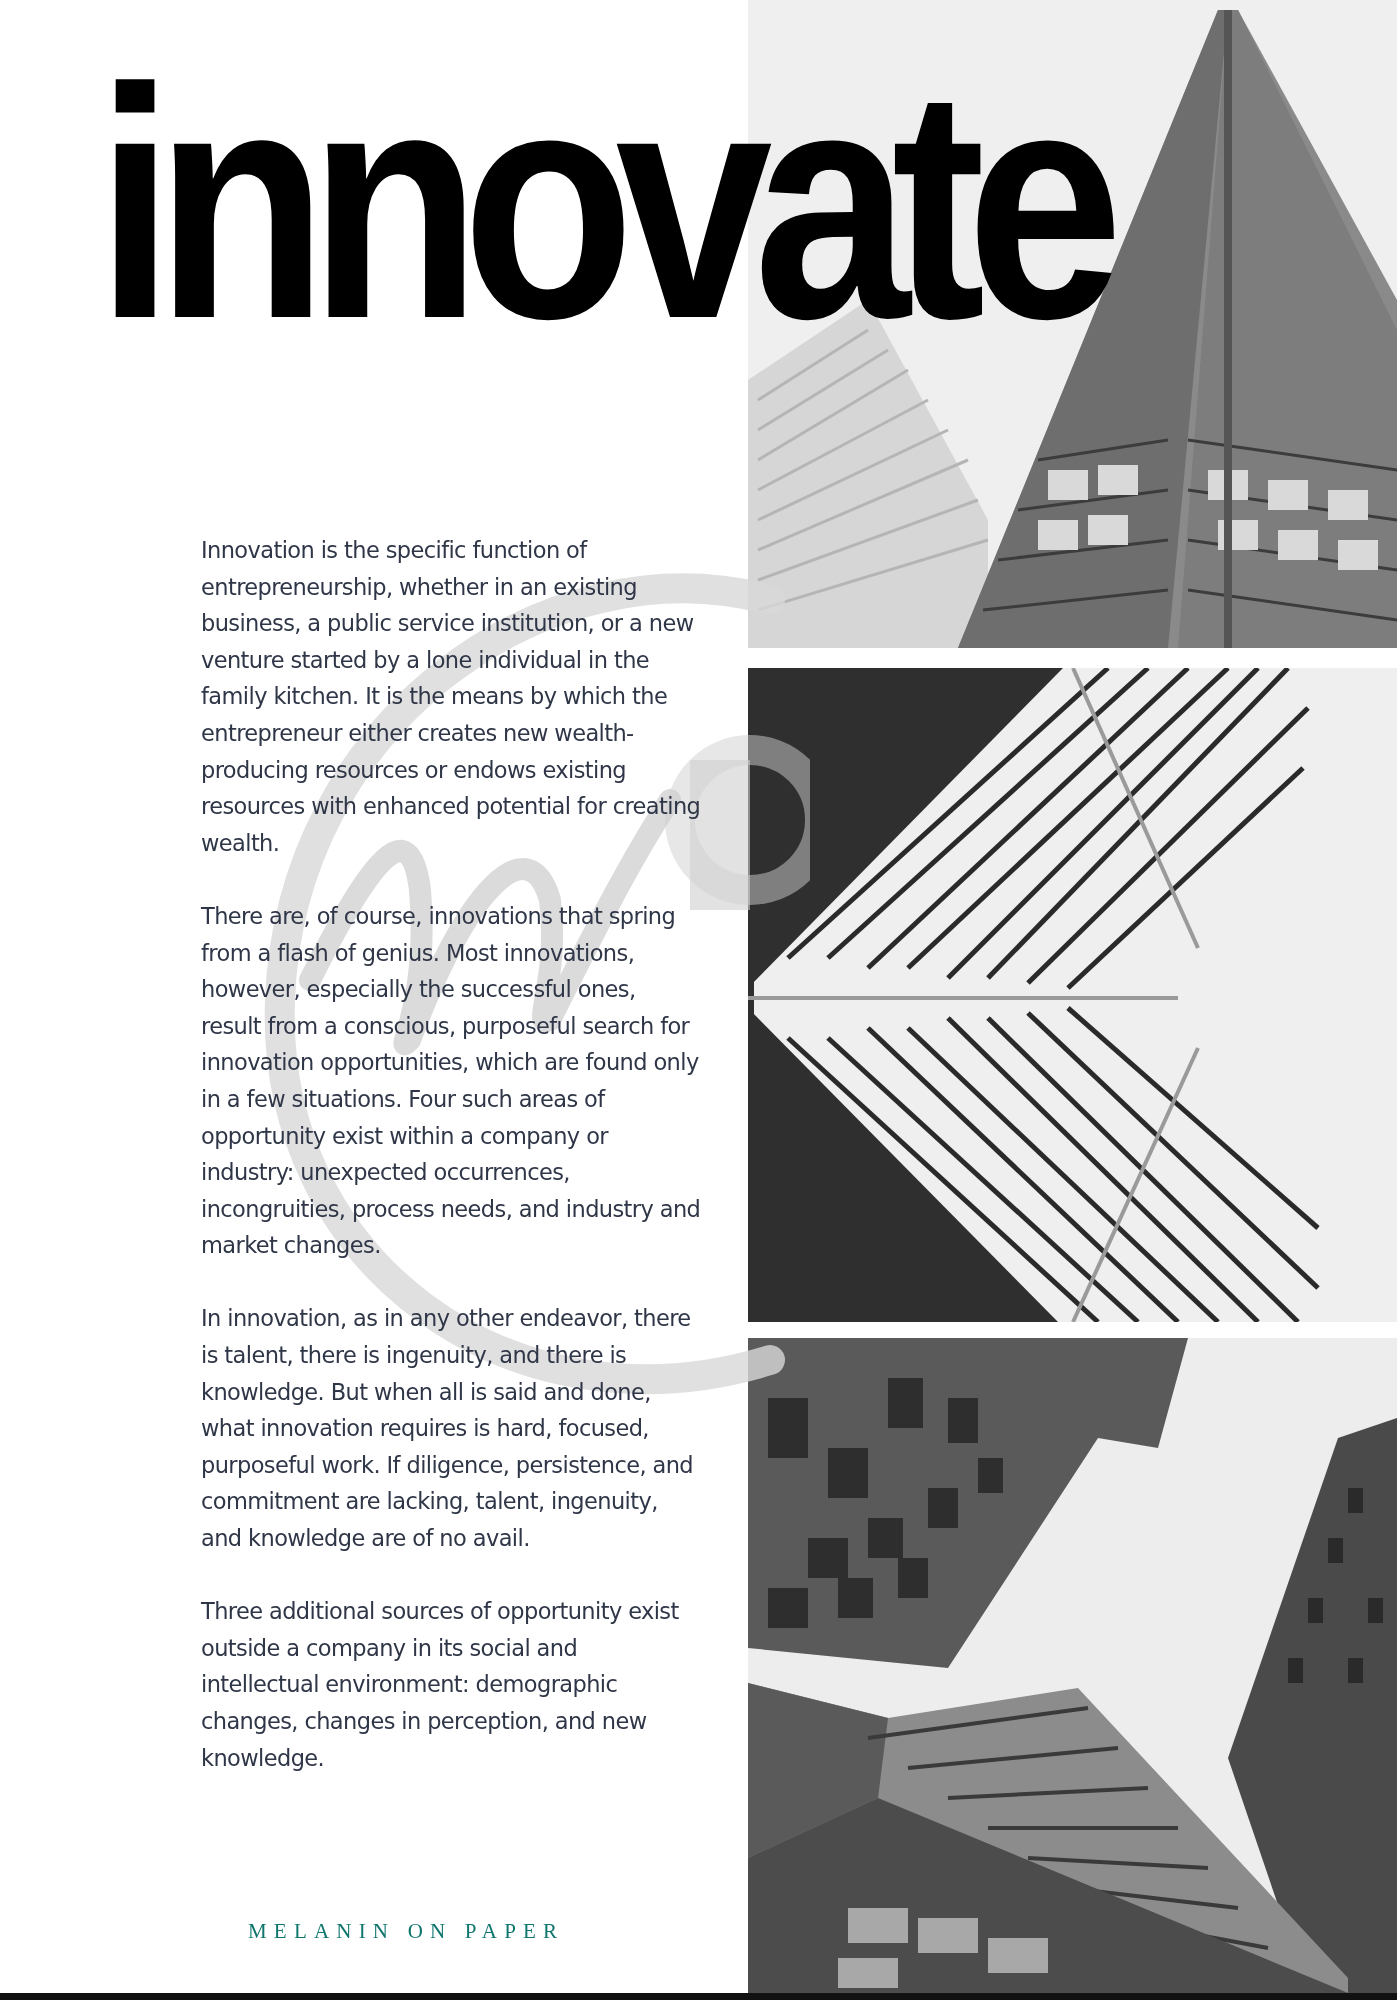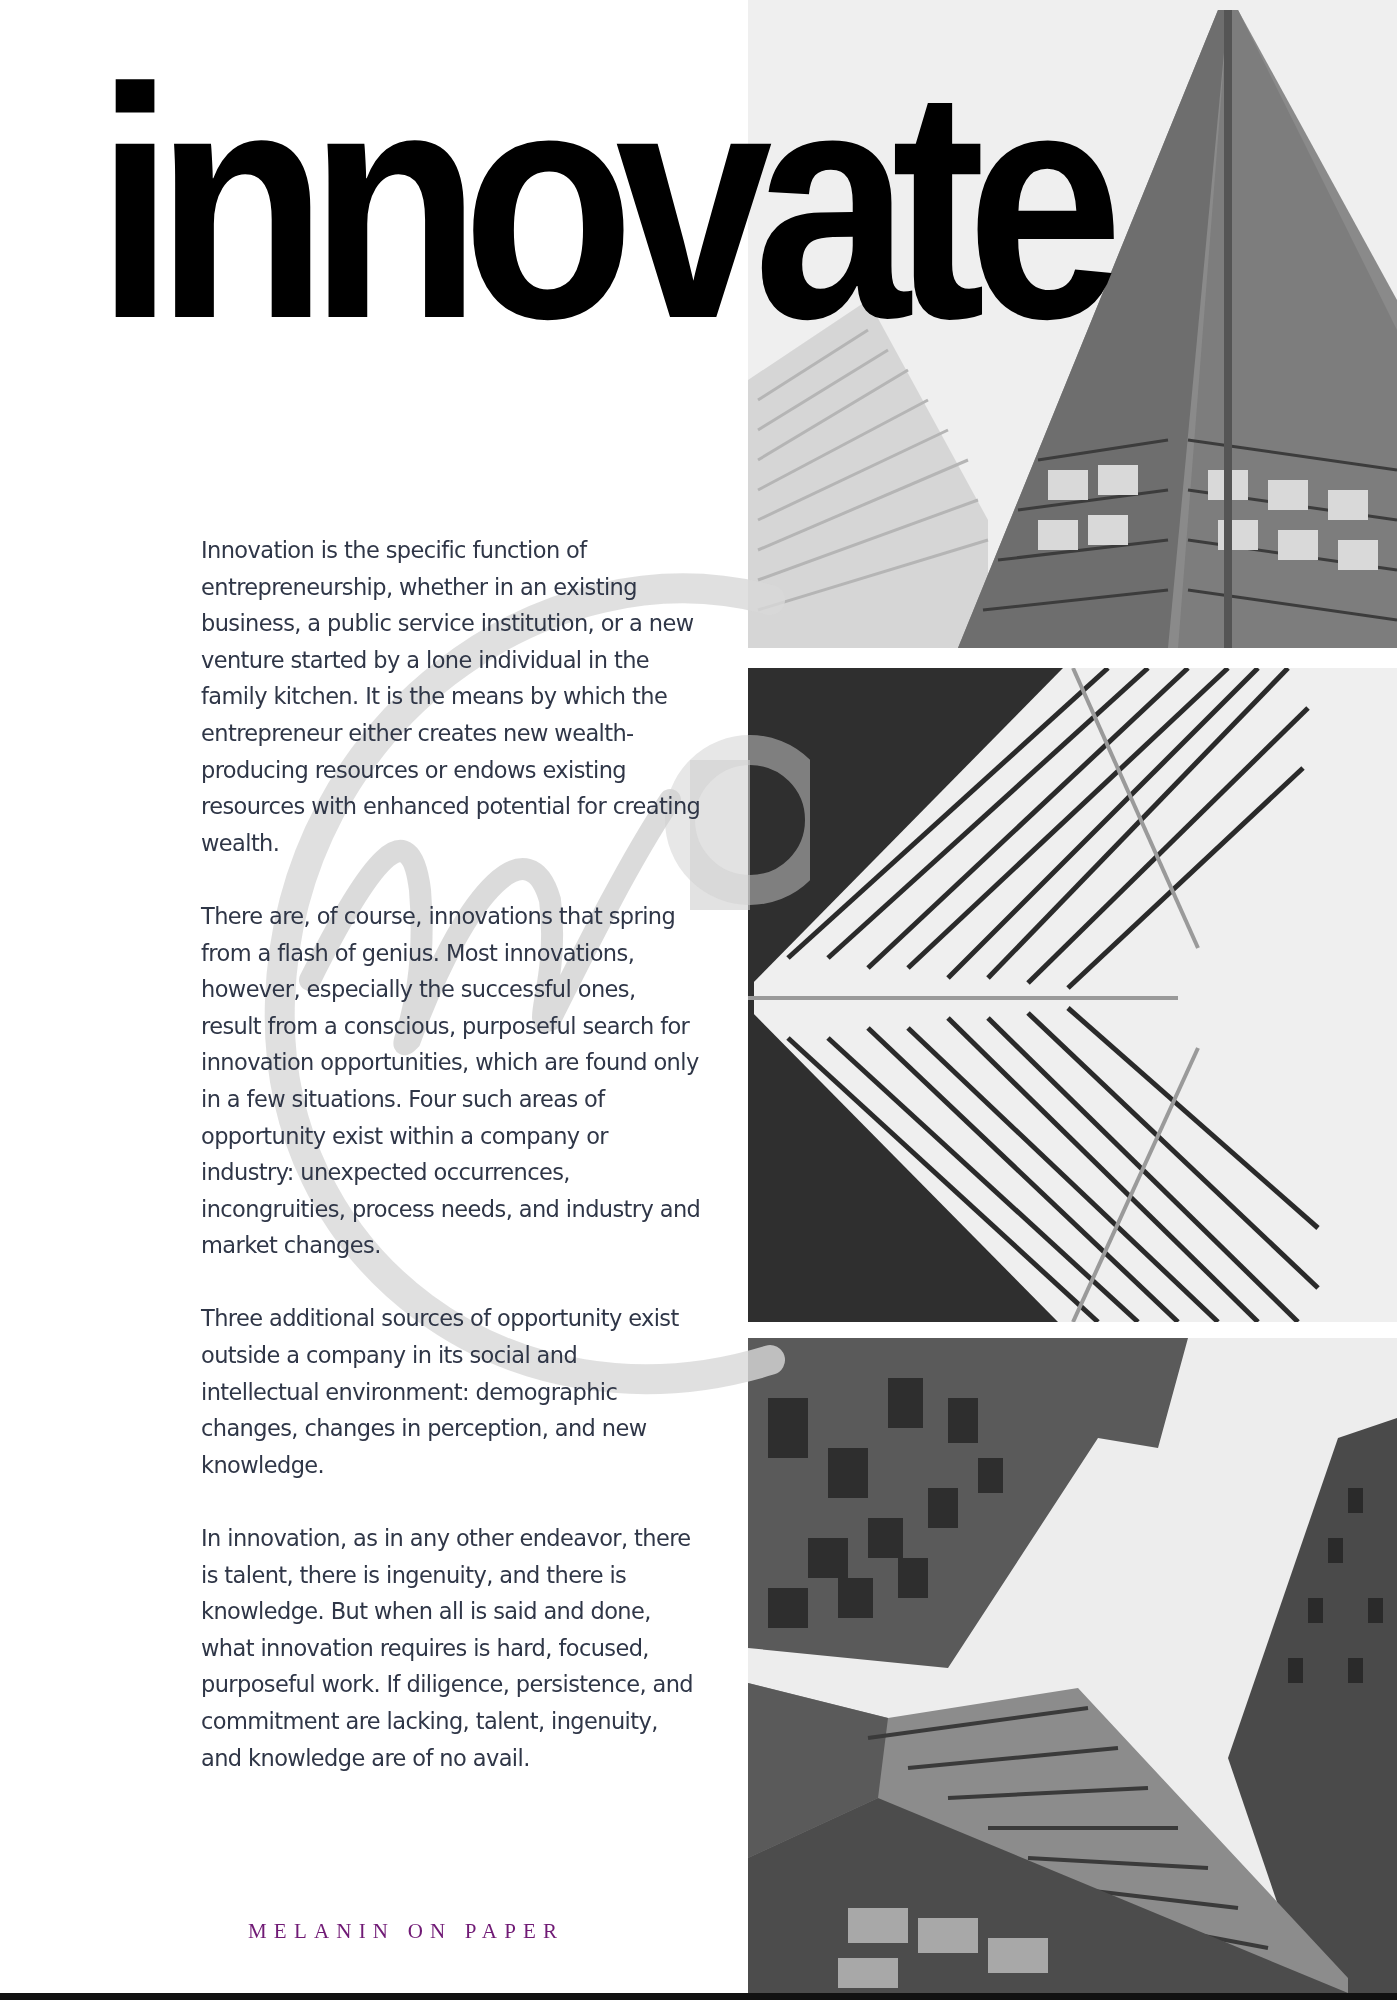--- a/index.html
+++ b/index.html
@@ -28,21 +28,21 @@
     .body-text {
       position: absolute; left: 165px; top: 532px; width: 500px;
       font-family: "DejaVu Sans", sans-serif; font-size: 22.5px; line-height: 36.6px;
       color: #2f3647; letter-spacing: -0.6px; margin-left: 36px;
     }
     .body-text p { margin: 0 0 36.6px 0; }
 
     .footer-brand {
       position: absolute; left: 248px; top: 1919px;
       font-family: "Liberation Serif", serif; font-size: 21px; letter-spacing: 7.2px;
-      color: #701a75;
+      color: #0f766e;
     }
     .bottom-bar { position: absolute; left: 0; top: 1993px; width: 1397px; height: 7px; background: #111; }
   </style>
 </head>
 <body>
 
 <div class="photo-col photo-1">
   <svg viewBox="0 0 649 648" preserveAspectRatio="none">
     <rect width="649" height="648" fill="#efefef"></rect>
 
@@ -175,18 +175,18 @@
   <path d="M 60 420 C 120 300, 160 250, 170 330 C 180 450, 140 500, 160 480 C 220 320, 280 270, 300 340 C 310 420, 280 470, 300 460 C 340 380, 380 300, 420 240" fill="none" stroke="#d5d5d5" stroke-width="22" stroke-linecap="round" opacity="0.85"></path>
   <rect x="440" y="200" width="60" height="150" fill="#cfcfcf" opacity="0.6"></rect>
   <circle cx="500" cy="260" r="70" fill="none" stroke="#cfcfcf" stroke-width="30" opacity="0.5"></circle>
 </svg>
 
 <div class="headline">innovate</div>
 
 <div class="body-text">
   <p>Innovation is the specific function of entrepreneurship, whether in an existing business, a public service institution, or a new venture started by a lone individual in the family kitchen. It is the means by which the entrepreneur either creates new wealth-producing resources or endows existing resources with enhanced potential for creating wealth.</p>
   <p>There are, of course, innovations that spring from a flash of genius. Most innovations, however, especially the successful ones, result from a conscious, purposeful search for innovation opportunities, which are found only in a few situations. Four such areas of opportunity exist within a company or industry: unexpected occurrences, incongruities, process needs, and industry and market changes.</p>
+  <p>In innovation, as in any other endeavor, there is talent, there is ingenuity, and there is knowledge. But when all is said and done, what innovation requires is hard, focused, purposeful work. If diligence, persistence, and commitment are lacking, talent, ingenuity, and knowledge are of no avail.</p>
   <p>Three additional sources of opportunity exist outside a company in its social and intellectual environment: demographic changes, changes in perception, and new knowledge.</p>
-  <p>In innovation, as in any other endeavor, there is talent, there is ingenuity, and there is knowledge. But when all is said and done, what innovation requires is hard, focused, purposeful work. If diligence, persistence, and commitment are lacking, talent, ingenuity, and knowledge are of no avail.</p>
 </div>
 
 <div class="footer-brand">MELANIN ON PAPER</div>
 <div class="bottom-bar"></div>
 
 </body></html>

